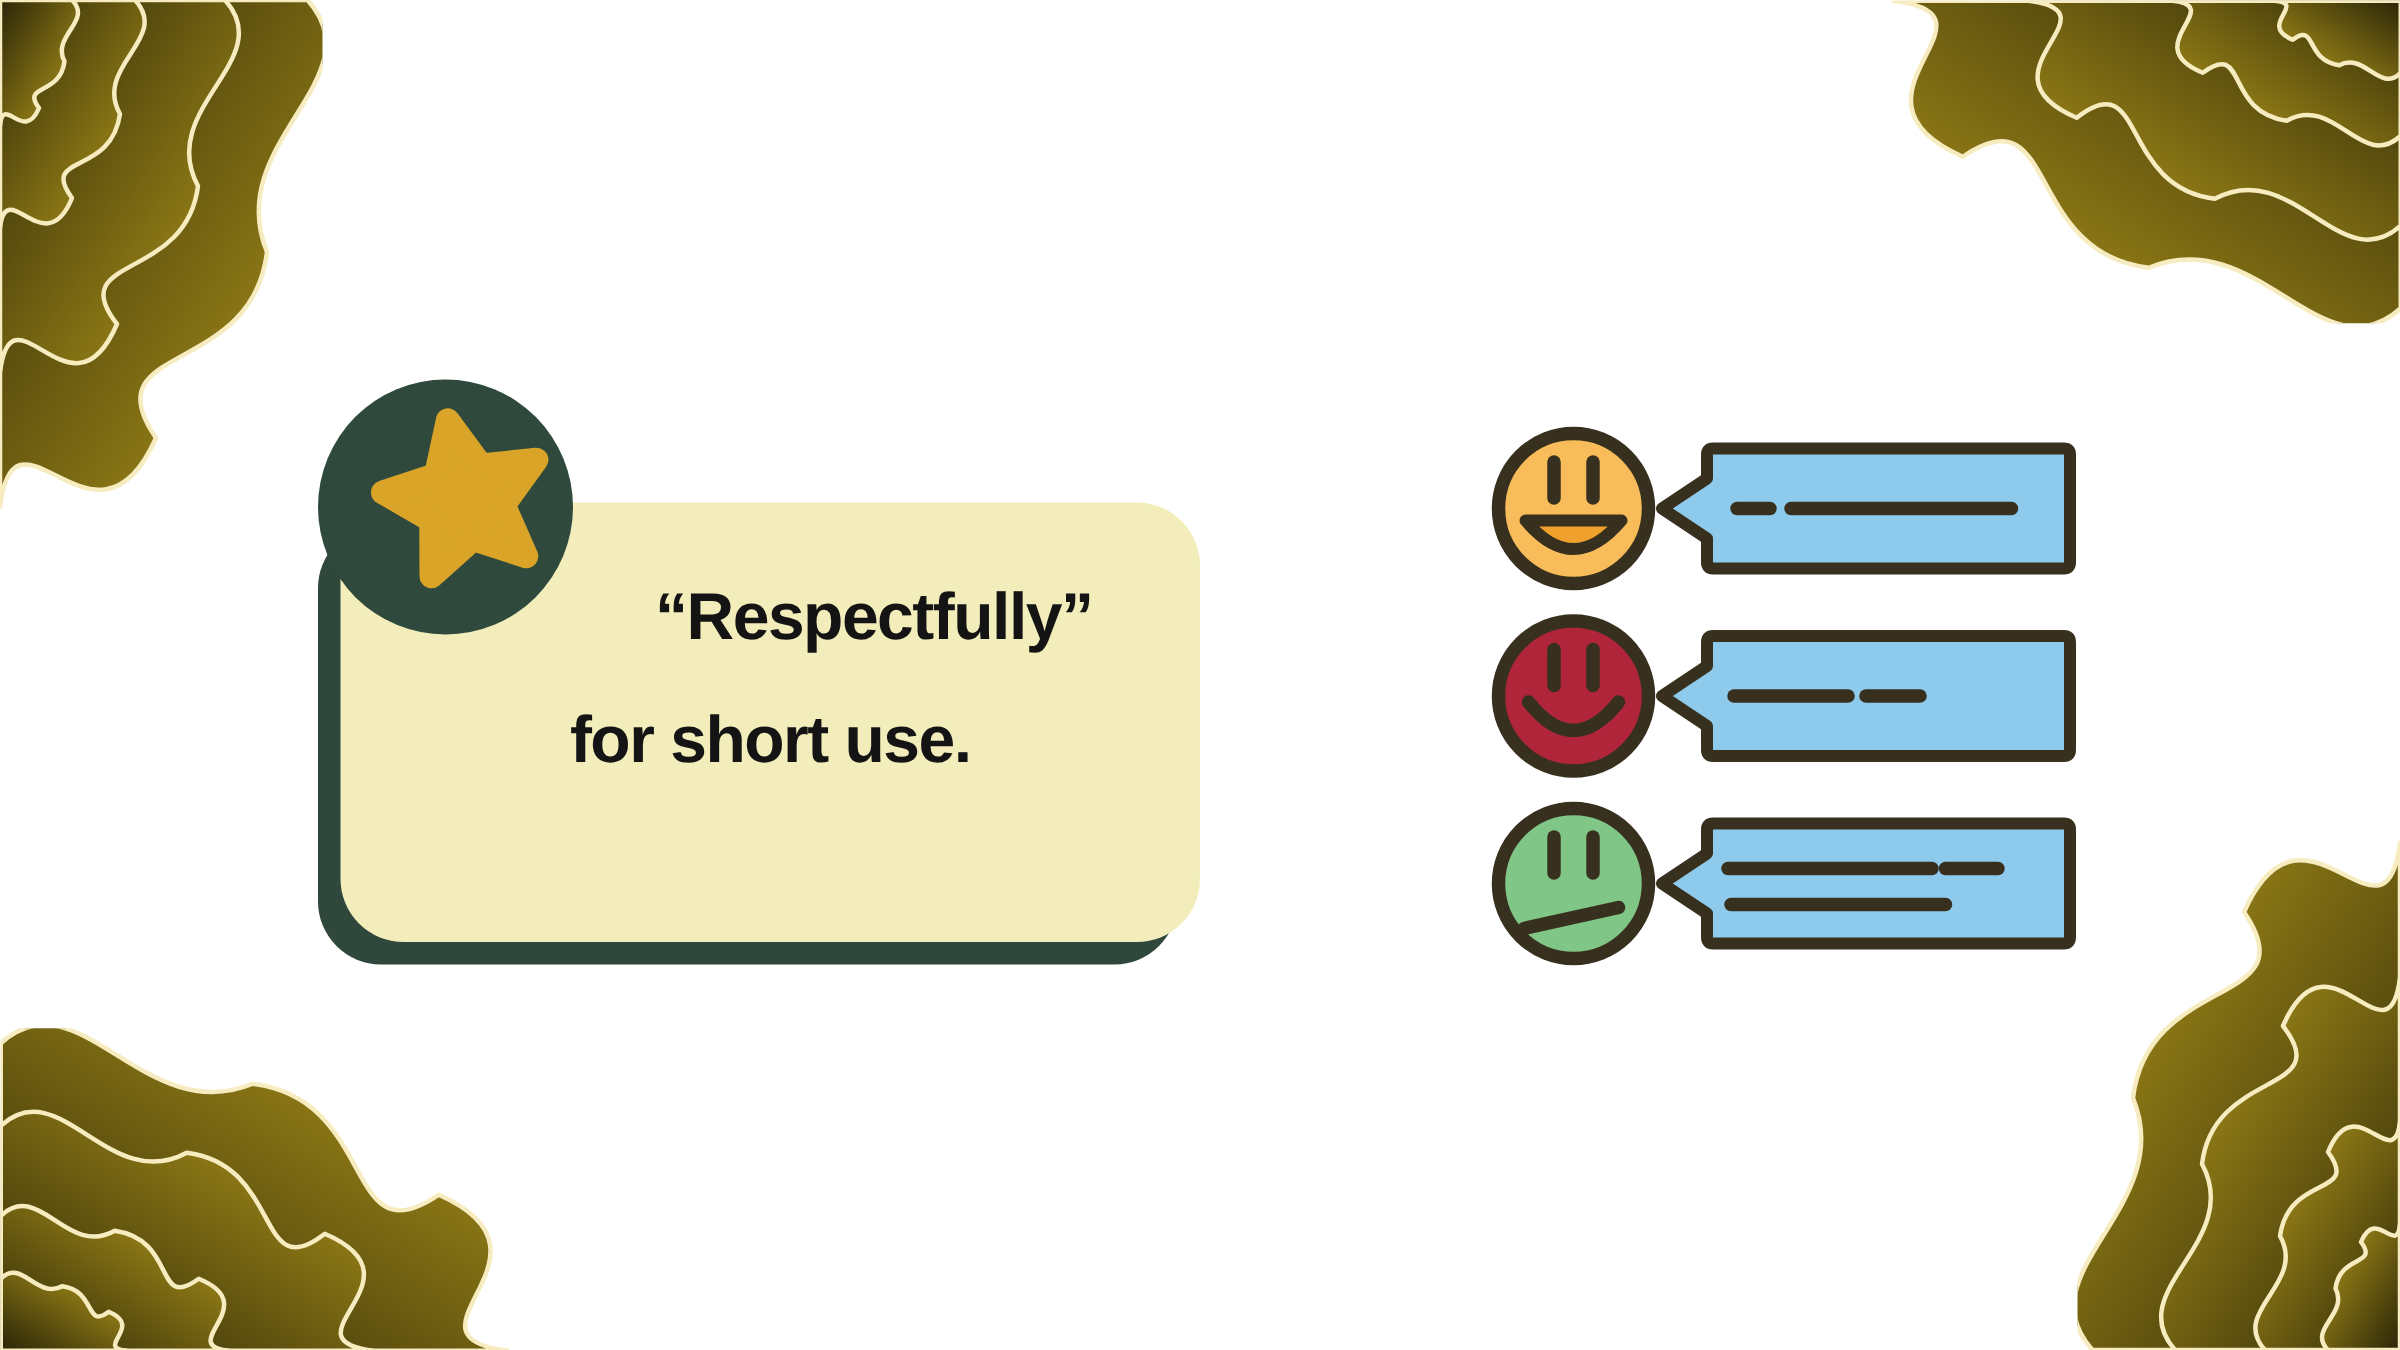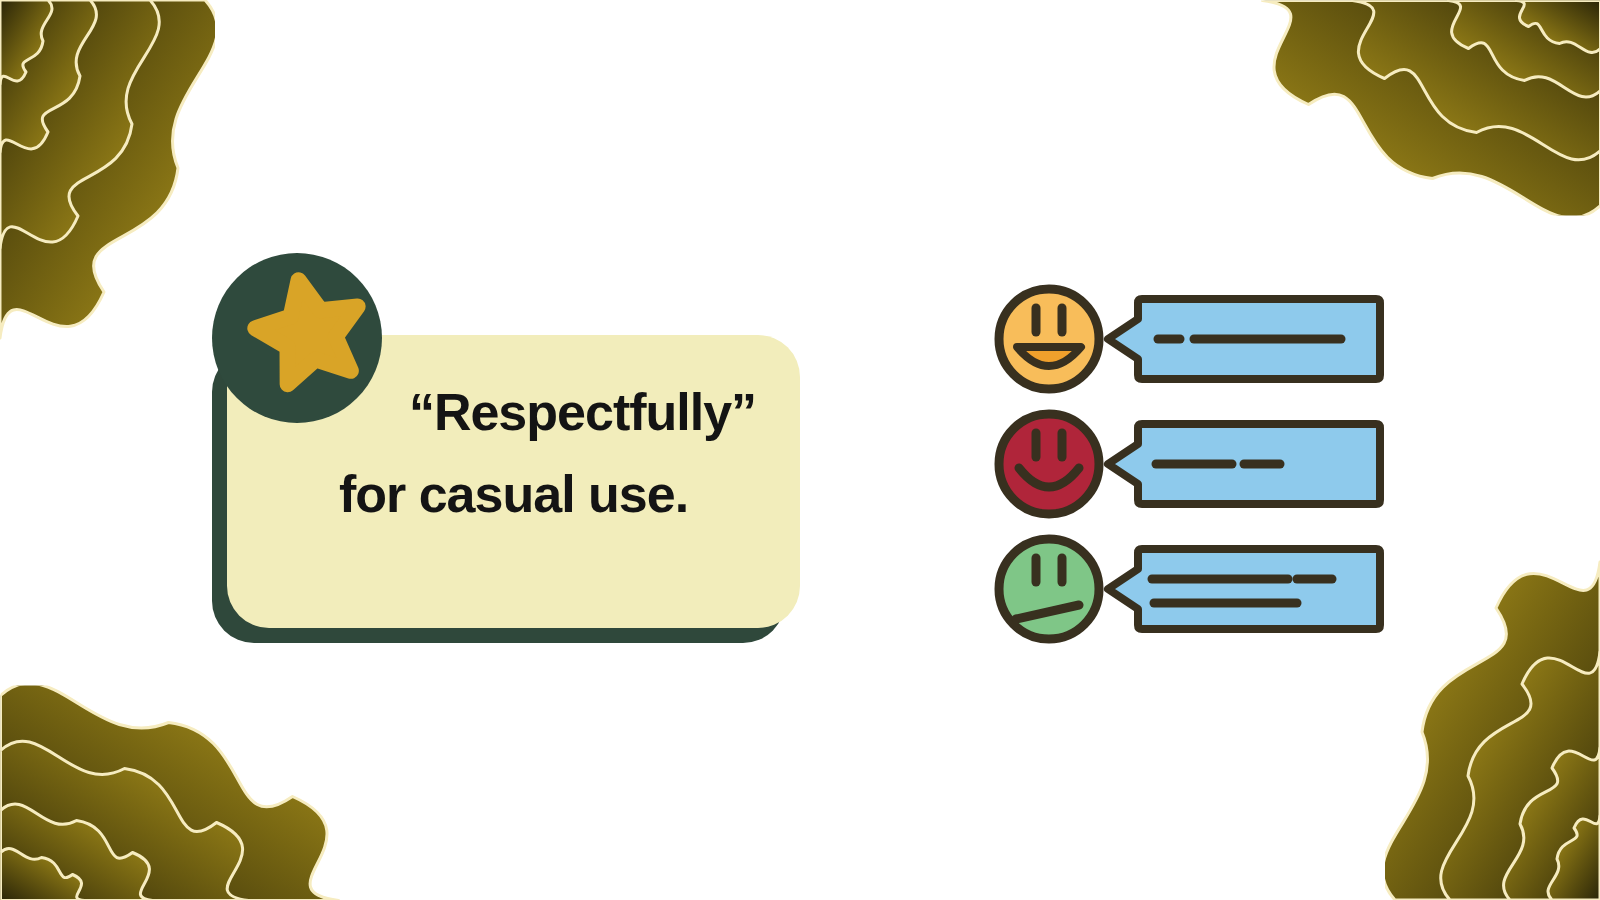--- a/index.html
+++ b/index.html
@@ -22,21 +22,21 @@
   }
   .quote-card{
     position:absolute;left:227px;top:335px;width:573px;height:293px;
     background:var(--card-bg);border-radius:42px;
   }
   .quote-text{
     position:absolute;left:227px;top:335px;width:573px;height:293px;
     display:flex;flex-direction:column;align-items:center;
     padding-top:36px;box-sizing:border-box;
     color:var(--card-text);
-    font-weight:bold;font-size:52px;line-height:82px;
+    font-weight:bold;font-size:44px;line-height:82px;
     letter-spacing:-1px;text-align:center;white-space:nowrap;
   }
   .quote-line1{padding-left:138px;}
   .badge{position:absolute;left:210px;top:248px;width:180px;height:180px;}
 
   .feedback-row-face{position:absolute;width:116px;height:116px;left:991px;}
   .feedback-row-bubble{position:absolute;width:292px;height:100px;left:1098px;}
   .face-r1{top:281px;} .face-r2{top:406px;} .face-r3{top:531px;}
   .bub-r1{top:289px;}  .bub-r2{top:414px;}  .bub-r3{top:539px;}
 </style>
@@ -85,21 +85,21 @@
       <path d="M0,0 H150 C186,40 104,72 132,124 C124,188 42,170 78,216 C48,286 8,186 0,248 Z"></path>
       <path d="M0,0 H90 C114,26 62,44 80,76 C74,118 26,102 48,132 C30,176 4,116 0,152 Z"></path>
       <path d="M0,0 H48 C62,14 34,24 43,41 C40,64 14,56 26,72 C16,96 2,62 0,84 Z"></path>
     </g>
   </svg>
 
   <div class="card-shadow"></div>
   <div class="quote-card"></div>
   <div class="quote-text">
     <div class="quote-line1">“Respectfully”</div>
-    <div>for casual use.</div>
+    <div>for short use.</div>
   </div>
 
   <svg class="badge" viewBox="0 0 180 180">
     <circle cx="87" cy="90" r="85" style="fill:var(--badge-circle)"></circle>
     <polygon transform="rotate(-12 100 86)" points="100,31 115.3,65 152.3,69 124.7,94 132.3,130.5 100,112 67.7,130.5 75.3,94 47.7,69 84.7,65" style="fill:var(--badge-star);stroke:var(--badge-star);stroke-width:16;stroke-linejoin:round"></polygon>
   </svg>
 
   <svg class="feedback-row-face face-r1" viewBox="0 0 116 116">
     <circle cx="58" cy="58" r="50" style="fill:var(--face-happy);stroke:var(--outline);stroke-width:9"></circle>
     <line x1="45" y1="27" x2="45" y2="51" style="stroke:var(--outline);stroke-width:9;stroke-linecap:round"></line>

